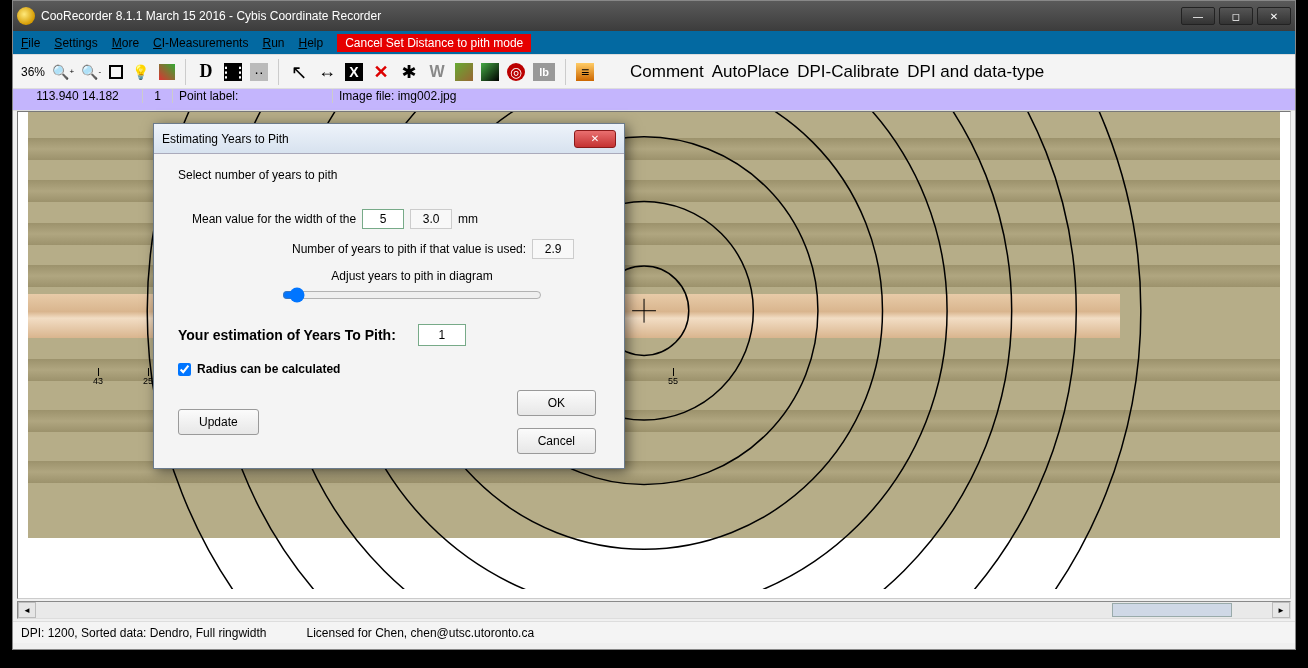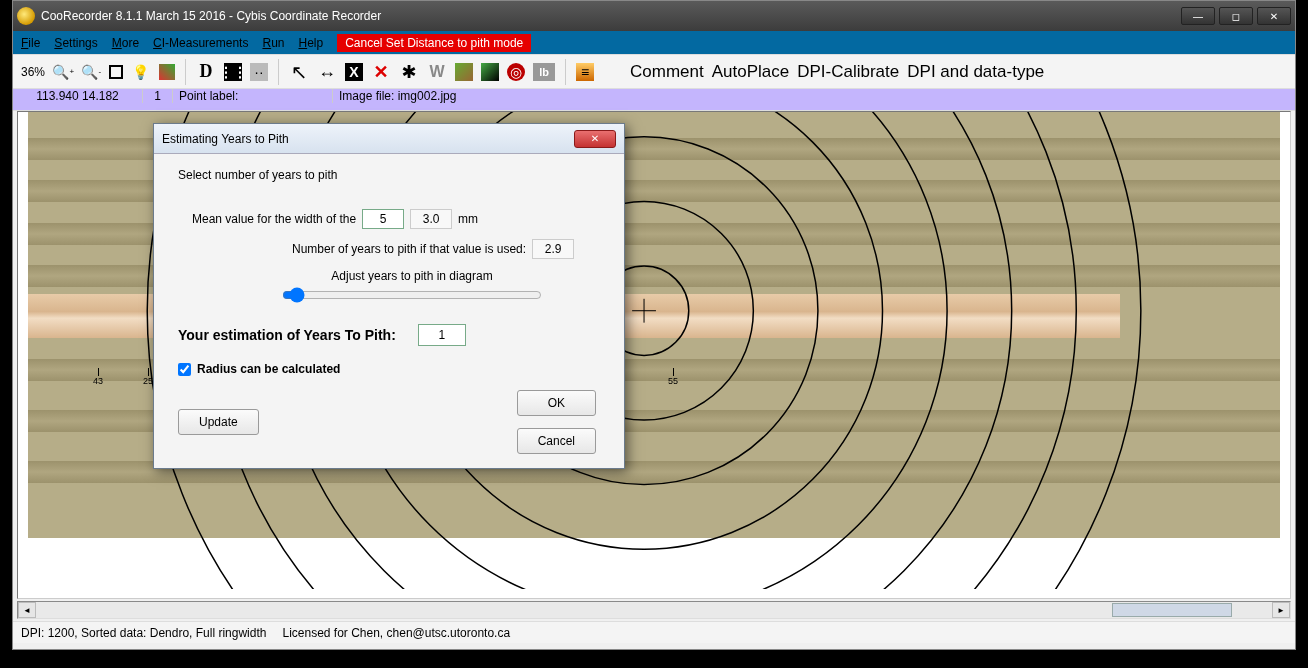--- a/index.html
+++ b/index.html
@@ -31,21 +31,21 @@
   .cardboard { position:absolute; inset:0; background:#b6ad88; }
   .groove { position:absolute; left:0; right:0; height:22px; background:linear-gradient(#9c926c,#b0a680,#9c926c); }
   .core { position:absolute; left:0; right:160px; top:48%; height:44px; background:linear-gradient(#e8cba8,#d9b58e 40%,#f2ddc4 55%,#d9b58e); transform:translateY(-50%); }
   .tick { position:absolute; top:62%; font-size:9px; color:#000; }
   .tick::before { content:""; position:absolute; top:-8px; left:50%; width:1px; height:8px; background:#000; }
   .rings { position:absolute; inset:0; pointer-events:none; }
   .scrollbar-h { height:18px; background:#f0f0f0; border:1px inset #ddd; margin:2px 4px; display:flex; align-items:center;}
   .sb-arrow { width:18px; height:16px; background:#e6e6e6; border:1px solid #bbb; font-size:8px; display:flex; align-items:center; justify-content:center; cursor:pointer;}
   .sb-track { flex:1; height:16px; background:#e9e9e9; position:relative;}
   .sb-thumb { position:absolute; right:40px; width:120px; height:14px; top:1px; background:#cfd8e6; border:1px solid #9aa;}
-  .statusbar { height:22px; background:#f4f4f4; border-top:1px solid #ddd; display:flex; align-items:center; font-size:12px; padding:0 8px; gap:16px;}
+  .statusbar { height:22px; background:#f4f4f4; border-top:1px solid #ddd; display:flex; align-items:center; font-size:12px; padding:0 8px; gap:40px;}
   
   .dialog { position:absolute; left:140px; top:122px; width:472px; background:#f4f4f4; border:1px solid #6b7b8c; box-shadow: 3px 3px 12px rgba(0,0,0,.5); }
   .dlg-title { height:30px; background:linear-gradient(#eef3fa,#d7e2ef); display:flex; align-items:center; padding:0 8px; font-size:12px; border-bottom:1px solid #aab;}
   .dlg-close { margin-left:auto; width:42px; height:18px; background:linear-gradient(#e97070,#c43232); border:1px solid #8a1a1a; border-radius:3px; color:#fff; font-size:10px; display:flex; align-items:center; justify-content:center; cursor:pointer;}
   .dlg-body { padding:14px 18px 14px 18px; font-size:12px; }
   .dlg-h { font-weight:bold; font-size:14px; margin-bottom:12px;}
   .dlg-sub { font-size:12px; margin-bottom:27px; padding-left:6px;}
   .dlg-row { display:flex; align-items:center; gap:6px; margin-bottom:10px; padding-left:20px; font-size:12px;}
   .dlg-in { width:42px; height:20px; border:1px solid #7a8; text-align:center; font-size:12px; background:#fff;}
   .dlg-ro { width:42px; height:20px; border:1px solid #ccc; background:#f8f8f8; text-align:center; font-size:12px; display:inline-flex; align-items:center; justify-content:center;}

